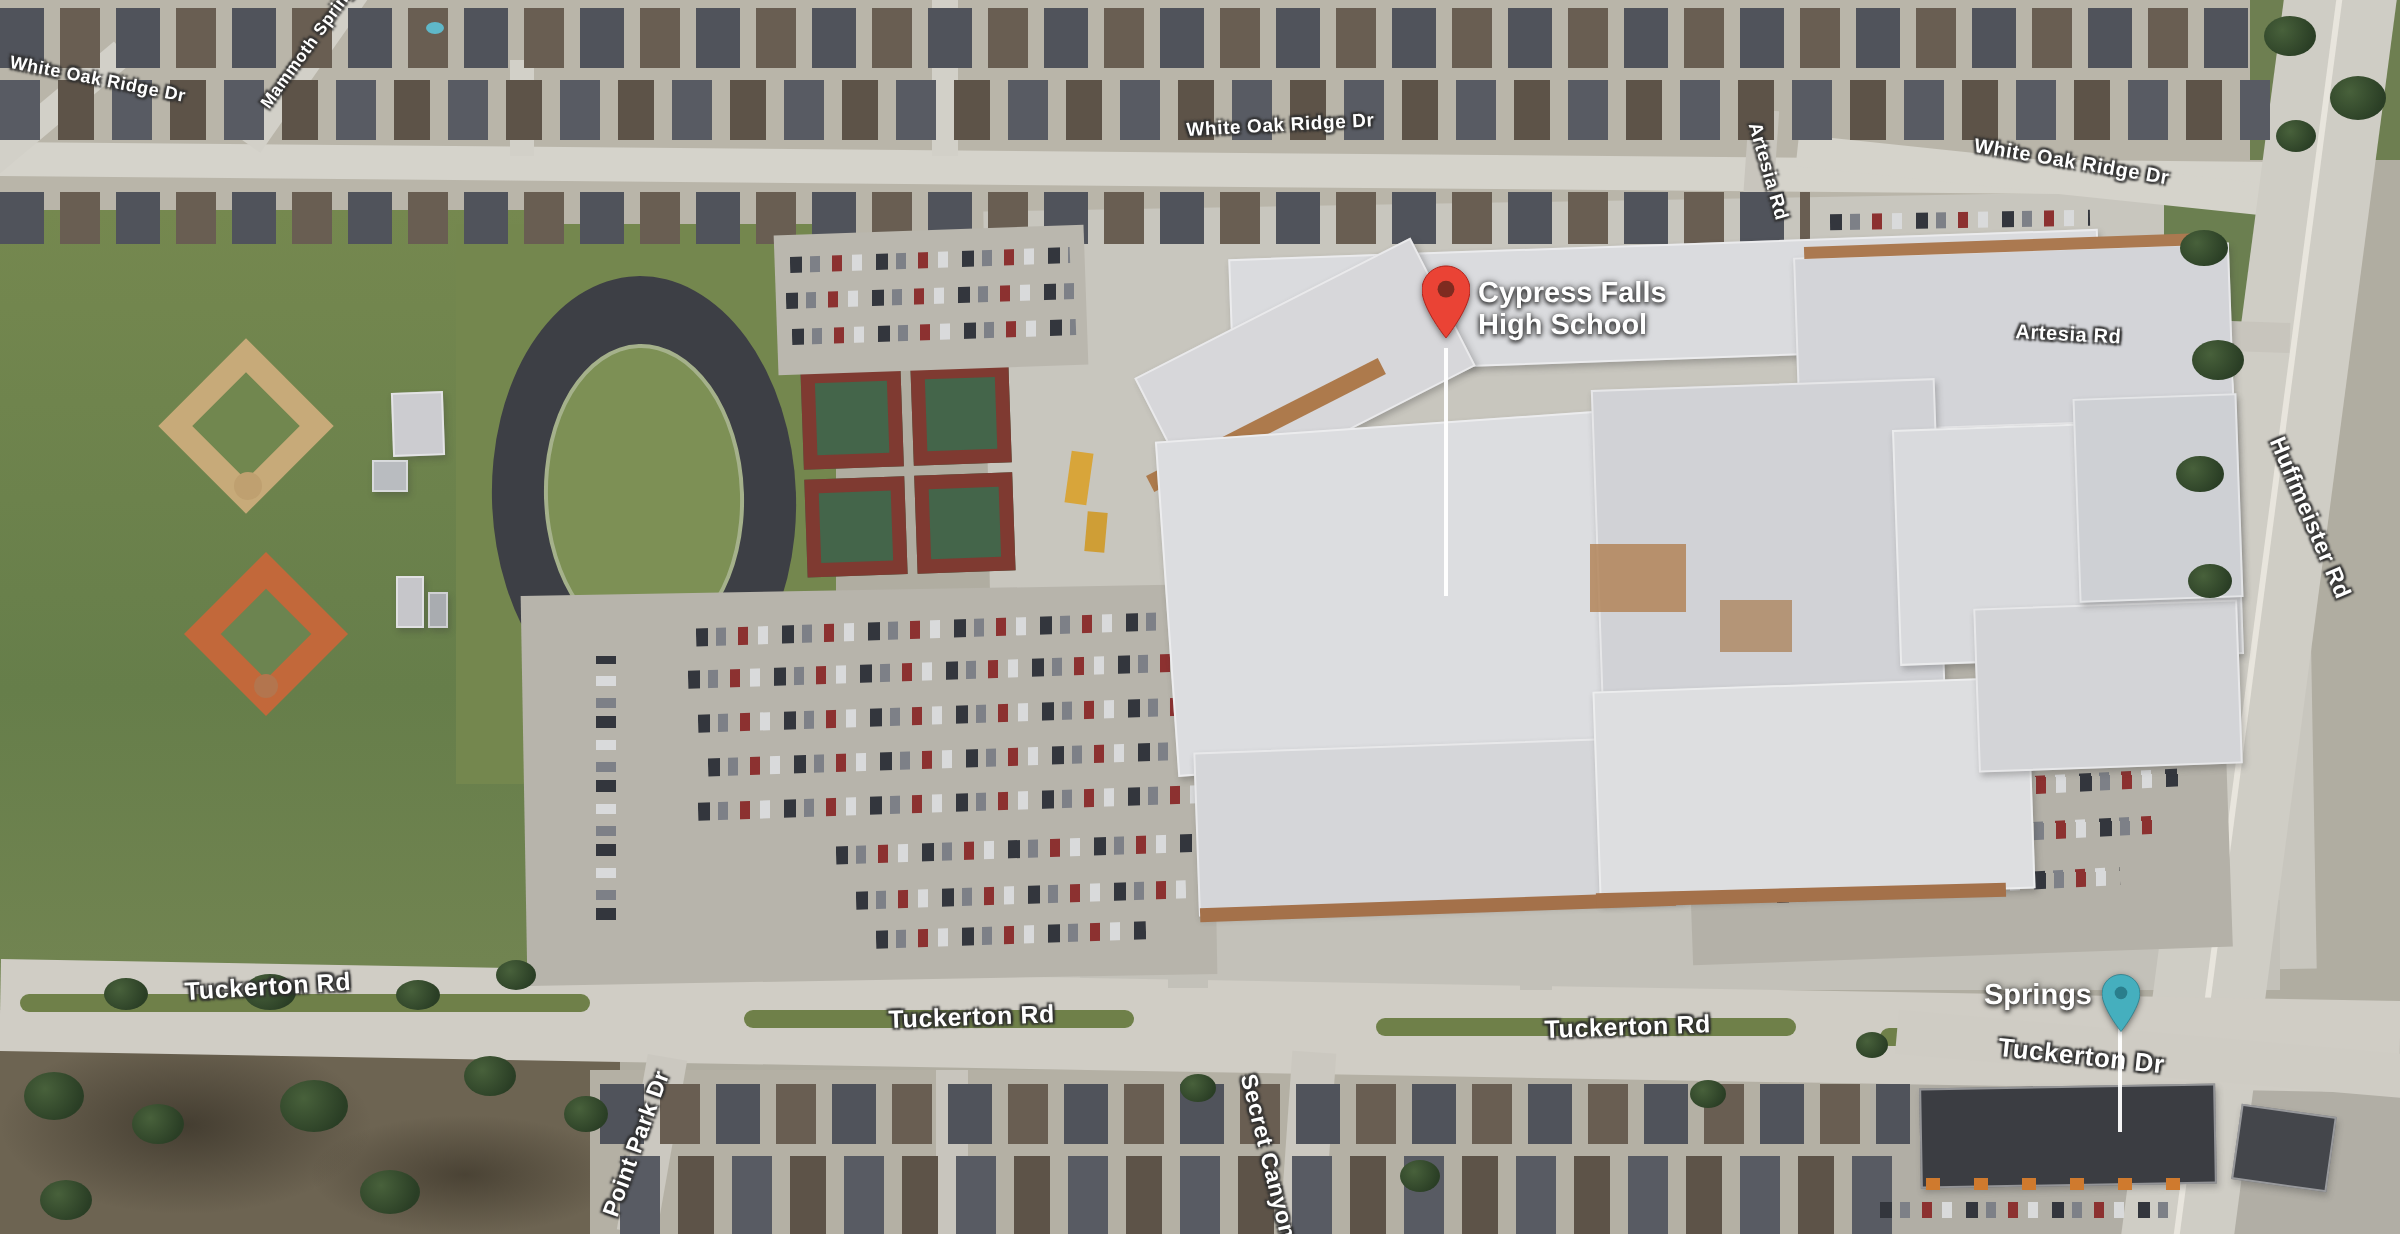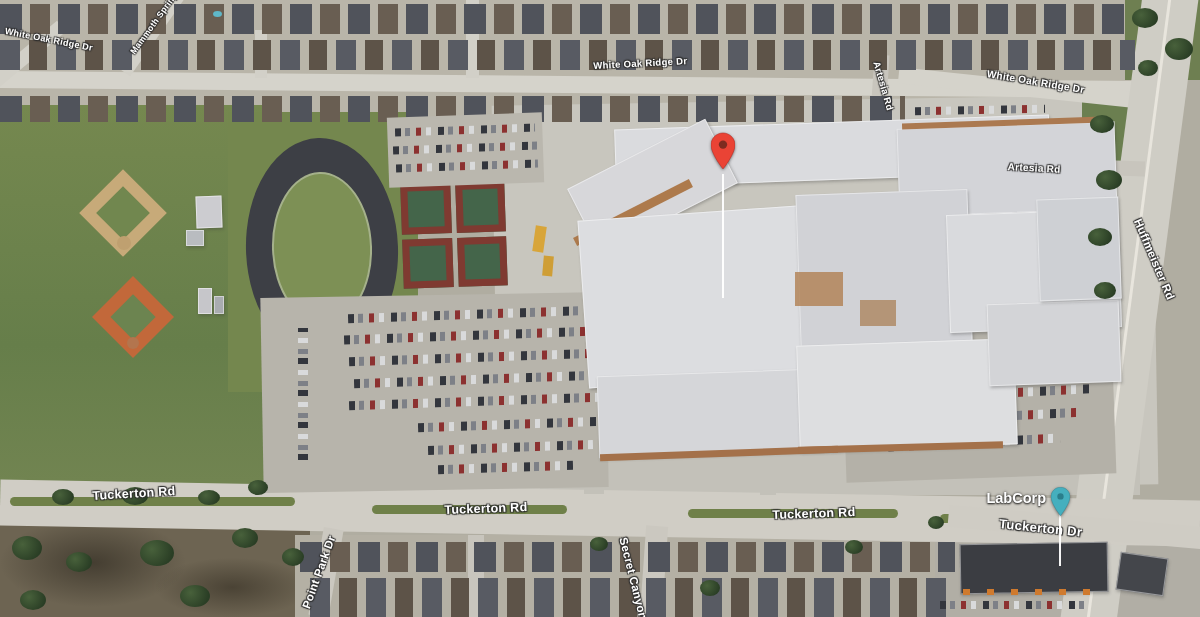--- a/index.html
+++ b/index.html
@@ -170,21 +170,25 @@
   <div class="rl" style="left:1008px;top:161px;font-size:10px;transform:rotate(3deg)">Artesia Rd</div>
   <div class="rl" style="left:300px;top:606px;font-size:11.5px;transform:rotate(-70deg)">Point Park Dr</div>
   <div class="rl" style="left:629px;top:536px;font-size:11.5px;transform:rotate(76deg)">Secret Canyon</div>
   <div class="rl" style="left:128px;top:50px;font-size:8.5px;transform:rotate(-54deg)">Mammoth Springs</div>
 
   <div class="leader" style="left:722px;top:174px;height:124px"></div>
   <svg class="pin" style="left:711px;top:132px;width:24px;height:38px" viewBox="0 0 24 36">
     <path d="M12 0C5.37 0 0 5.37 0 12c0 9 12 24 12 24s12-15 12-24C24 5.37 18.63 0 12 0z" stroke="#B3221A" stroke-width="0.5" fill="#EA4335"></path>
     <circle cx="12" cy="11.6" r="4.2" fill="#7E2B20"></circle>
   </svg>
+  <div class="pl" style="left:739px;top:139px">
+    <div>Cypress Falls</div>
+    <div>High School</div>
+  </div>
 
   <div class="leader" style="left:1059px;top:512px;height:54px"></div>
   <svg class="pin" style="left:1051px;top:487px;width:19px;height:29px" viewBox="0 0 24 36">
     <path d="M12 0C5.37 0 0 5.37 0 12c0 9 12 24 12 24s12-15 12-24C24 5.37 18.63 0 12 0z" stroke="#2A7E8C" stroke-width="0.5" fill="#45AFBE"></path>
     <circle cx="12" cy="11.6" r="4" fill="#2A7E8C"></circle>
   </svg>
-  <div class="pl" style="left:958px;top:490px;width:88px;text-align:right">LabCorp</div>
+  <div class="pl" style="left:958px;top:490px;width:88px;text-align:right">Springs</div>
 
 </div>
 
 </body></html>

